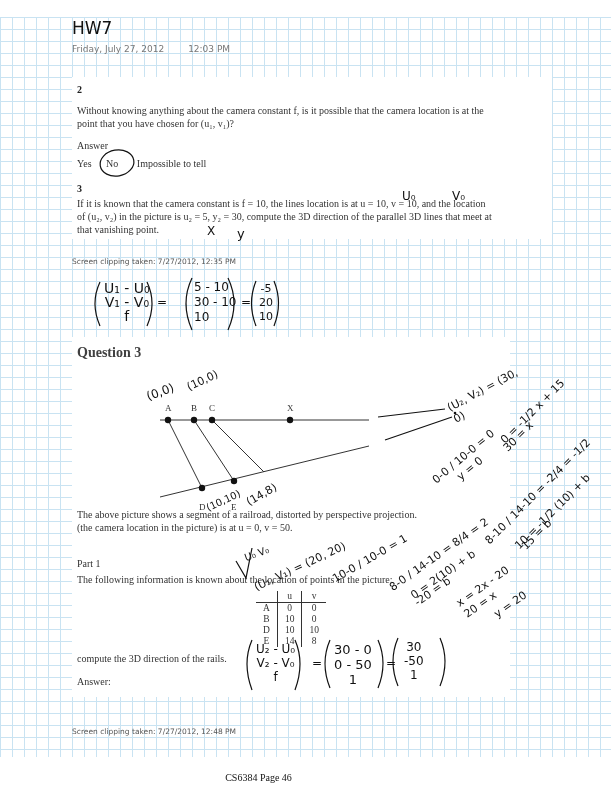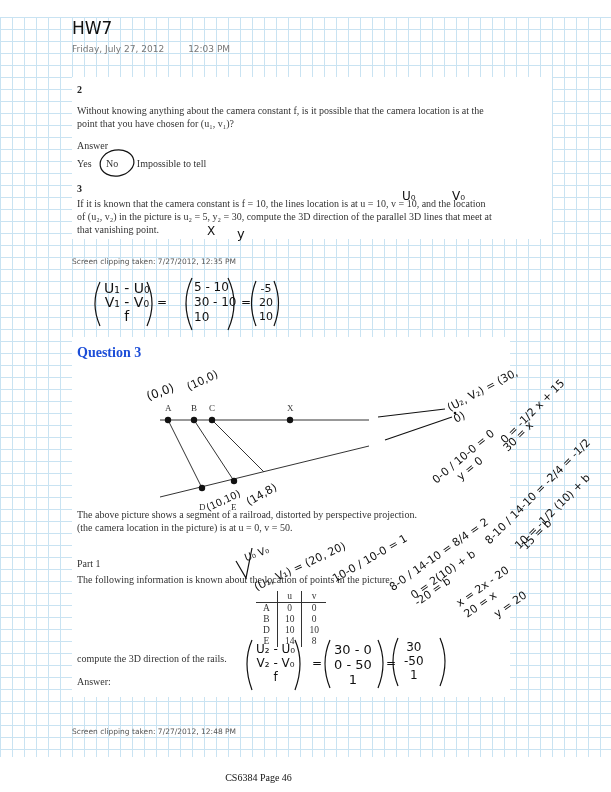--- a/index.html
+++ b/index.html
@@ -13,21 +13,21 @@
   .title{position:absolute;left:72px;top:18px;font-family:"DejaVu Sans",sans-serif;font-size:17px;color:#111;}
   .date{position:absolute;left:72px;top:44px;font-family:"DejaVu Sans",sans-serif;font-size:9px;color:#777;}
   .date .time{margin-left:24px;}
   .clip{position:absolute;background:#fff;}
   .clip1{left:72px;top:77px;width:480px;height:162px;}
   .clip2{left:72px;top:337px;width:438px;height:360px;}
   .caption{position:absolute;left:72px;font-family:"DejaVu Sans",sans-serif;font-size:7.5px;color:#555;}
   .q-num{position:absolute;font-weight:bold;font-size:10px;color:#222;}
   .txt{position:absolute;font-size:10px;line-height:13px;color:#333;}
   .bold{font-weight:normal;}
-  .qtitle{position:absolute;font-weight:bold;font-size:14px;color:#1d4ed8;}
+  .qtitle{position:absolute;font-weight:bold;font-size:14px;color:#404040;}
   .hw{position:absolute;font-family:"DejaVu Sans",sans-serif;color:#111;font-size:11px;white-space:nowrap;}
   .footer{position:absolute;left:0;width:517px;top:772px;text-align:center;font-size:10px;color:#111;}
   table.pts{position:absolute;left:256px;top:591px;border-collapse:collapse;font-size:9.5px;color:#333;}
   table.pts td, table.pts th{padding:0 7px;text-align:center;font-weight:normal;line-height:11px;}
   table.pts th{border-bottom:1px solid #333;}
   table.pts td.l, table.pts th.l{border-right:1px solid #333;}
   table.pts td.m, table.pts th.m{border-right:1px solid #333;}
   svg{position:absolute;left:0;top:0;}
 </style>
 </head>

